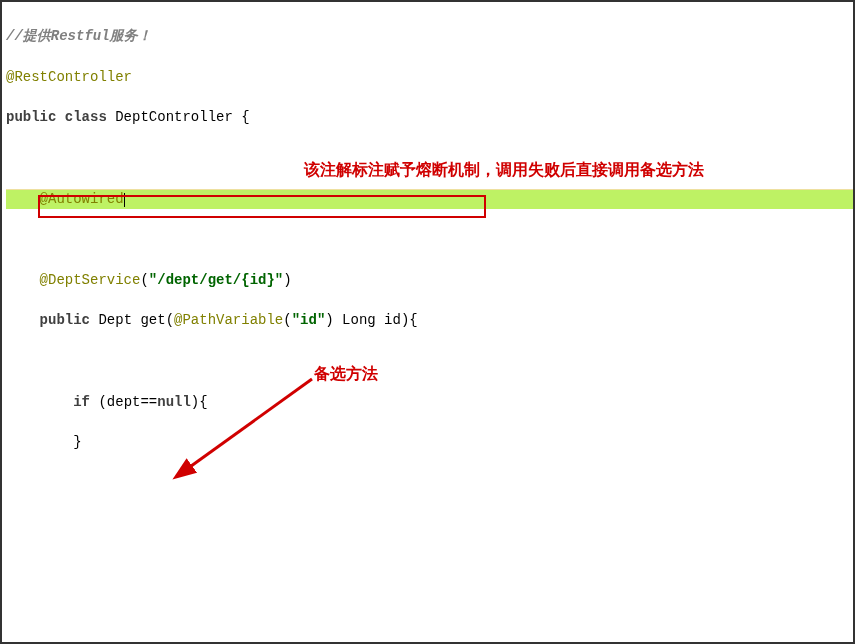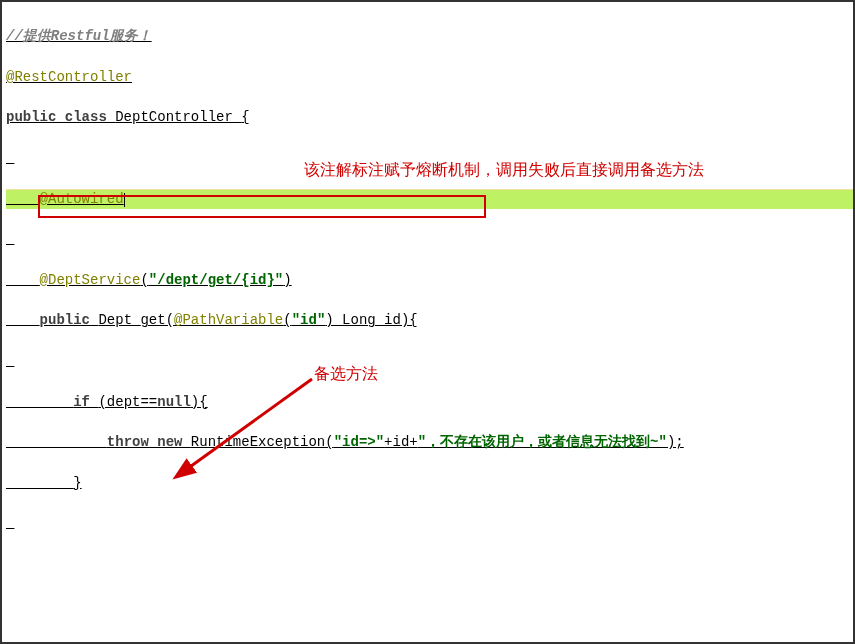--- a/index.html
+++ b/index.html
@@ -11,21 +11,21 @@
     height: 644px;
     position: relative;
     border: 2px solid #333;
   }
   .code-area {
     padding: 4px 0 4px 4px;
     white-space: pre;
     line-height: 1.45;
     color: #000;
   }
-  .line { position: relative; text-decoration: underline; }
+  .line { position: relative; }
   .hl-line {
     background: #bef264;
   }
   .hl-line::before {
     content: "";
     position: absolute;
     left: 0; top: 0; right: 0;
     border-top: 1px solid #eee0a0;
   }
   .italic-comment {
@@ -52,21 +52,21 @@
     top: 193px;
     width: 448px;
     height: 23px;
     pointer-events: none;
   }
   .anno-red {
     position: absolute;
     color: #d00000;
     font-family: "Microsoft YaHei", SimSun, sans-serif;
     font-size: 16px;
-    font-weight: 400;
+    font-weight: 700;
     pointer-events: none;
   }
   .arrow-svg {
     position: absolute;
     pointer-events: none;
   }
 </style>
 </head>
 <body>
 
@@ -74,21 +74,20 @@
 <div class="line"><span class="italic-comment">//提供Restful服务！</span></div>
 <div class="line"><span class="annotation">@RestController</span></div>
 <div class="line"><span class="keyword">public class </span><span class="class-name">DeptController </span><span>{</span></div>
 <div class="line"> </div>
 <div class="line hl-line">    <span class="annotation">@Autowired</span><span class="cursor"></span></div>
 <div class="line"> </div>
 <div class="line">    <span class="annotation">@DeptService</span><span>(</span><span class="string">"/dept/get/{id}"</span><span>)</span></div>
 <div class="line">    <span class="keyword">public </span><span>Dept </span><span>get(</span><span class="annotation">@PathVariable</span><span>(</span><span class="string">"id"</span><span>) </span><span>Long id){</span></div>
 <div class="line"> </div>
 <div class="line">        <span class="keyword">if </span><span>(dept==</span><span class="keyword">null</span><span>){</span></div>
-<div class="line">            <span class="keyword">throw new </span><span>RuntimeException(</span><span class="string">"id=&gt;"</span><span>+id+</span><span class="string">"，不存在该用户，或者信息无法找到~"</span><span>);</span></div>
 <div class="line">        <span>}</span></div>
 <div class="line"> </div>
 
 
 
 
 
 
 
 

